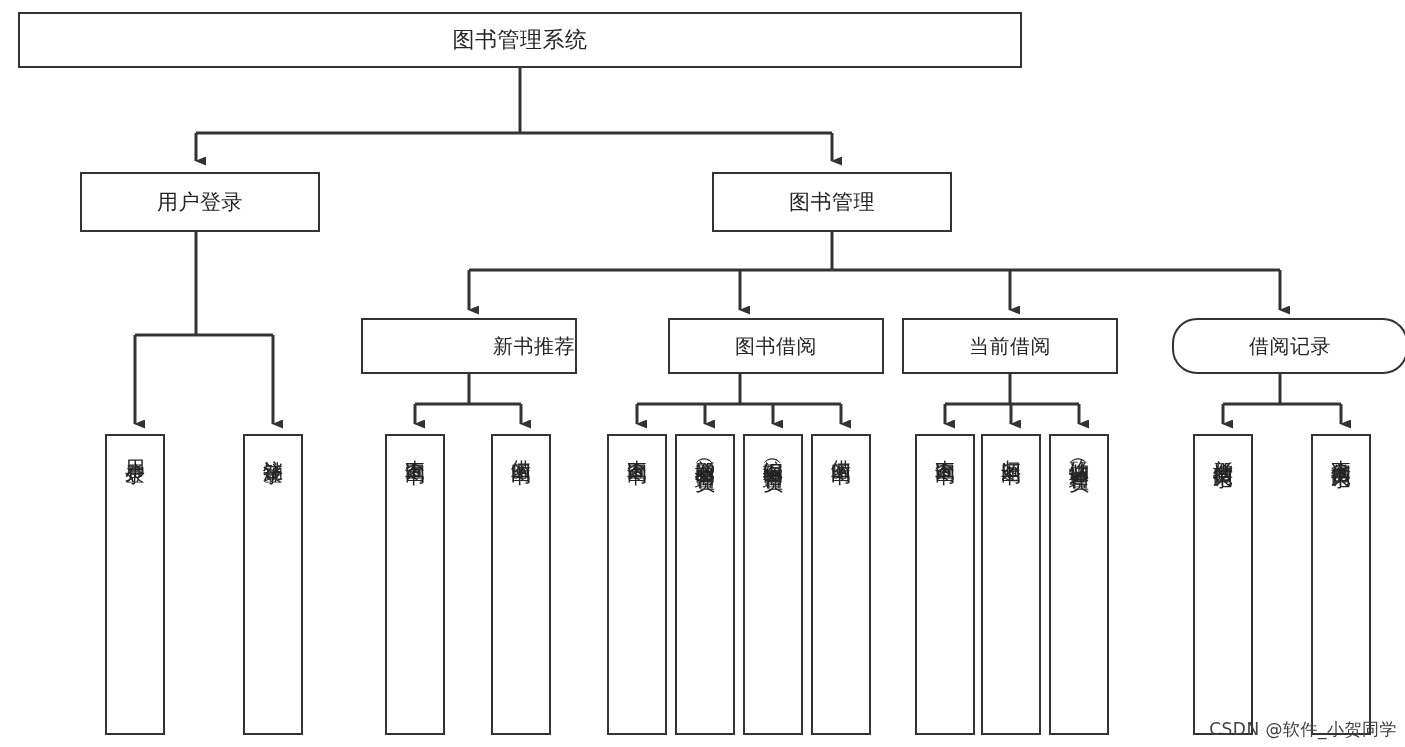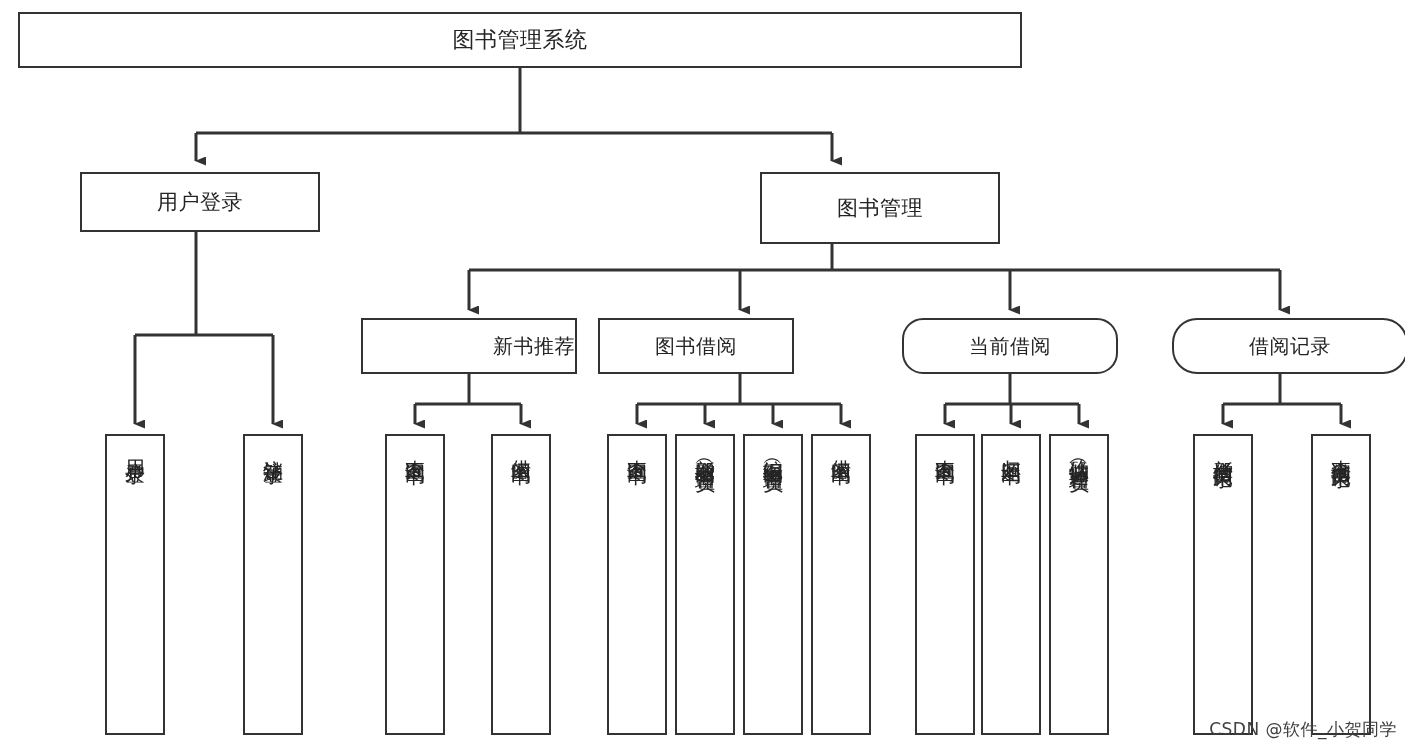--- a/index.html
+++ b/index.html
@@ -132,31 +132,31 @@
     </g>
   </svg>
 
   <div class="node-box root" style="left:18px; top:12px; width:1004px; height:56px;">
     <span class="node-label">图书管理系统</span>
   </div>
 
   <div class="node-box level2" style="left:80px; top:172px; width:240px; height:60px;">
     <span class="node-label">用户登录</span>
   </div>
-  <div class="node-box level2" style="left:712px; top:172px; width:240px; height:72px;margin-left:48px;">
+  <div class="node-box level2" style="left:712px; top:172px; width:240px; height:60px;">
     <span class="node-label">图书管理</span>
   </div>
 
   <div class="node-box level3" style="left:361px; top:318px; width:216px; height:56px;justify-content:flex-end;">
     <span class="node-label">新书推荐</span>
   </div>
-  <div class="node-box level3" style="left:598px; top:318px; width:196px; height:56px;">
+  <div class="node-box level3" style="left:668px; top:318px; width:216px; height:56px;">
     <span class="node-label">图书借阅</span>
   </div>
-  <div class="node-box level3" style="left:902px; top:318px; width:216px; height:56px;border-radius:21px;">
+  <div class="node-box level3" style="left:902px; top:318px; width:216px; height:56px;">
     <span class="node-label">当前借阅</span>
   </div>
   <div class="node-box level3" style="left:1172px; top:318px; width:236px; height:56px;border-radius:25px;">
     <span class="node-label">借阅记录</span>
   </div>
 
   <div class="node-box leaf" style="left:105px; top:434px; width:60px; height:301px;">
     <span class="node-label">用户登录</span>
   </div>
   <div class="node-box leaf" style="left:243px; top:434px; width:60px; height:301px;">

